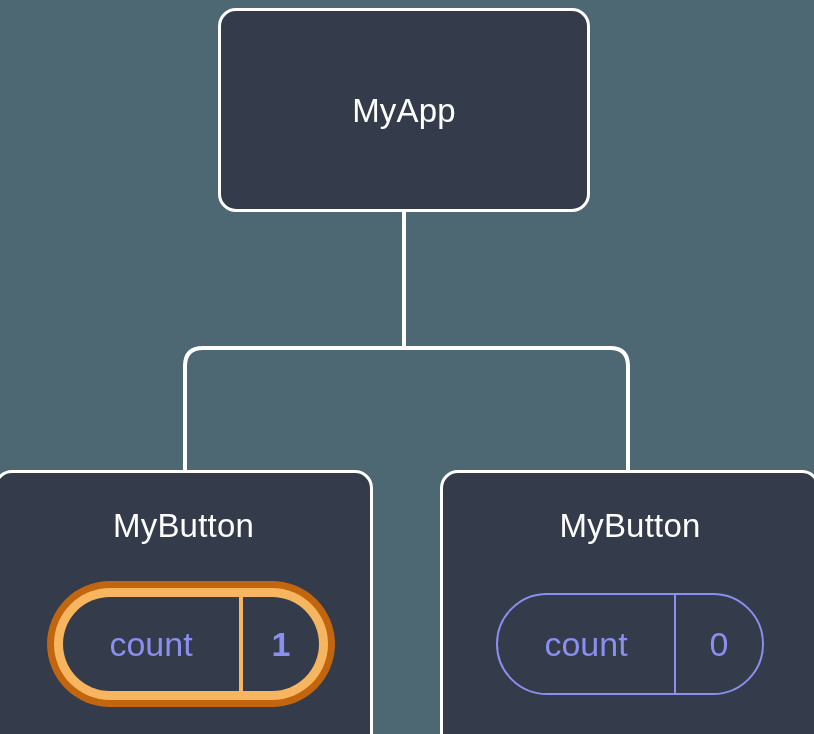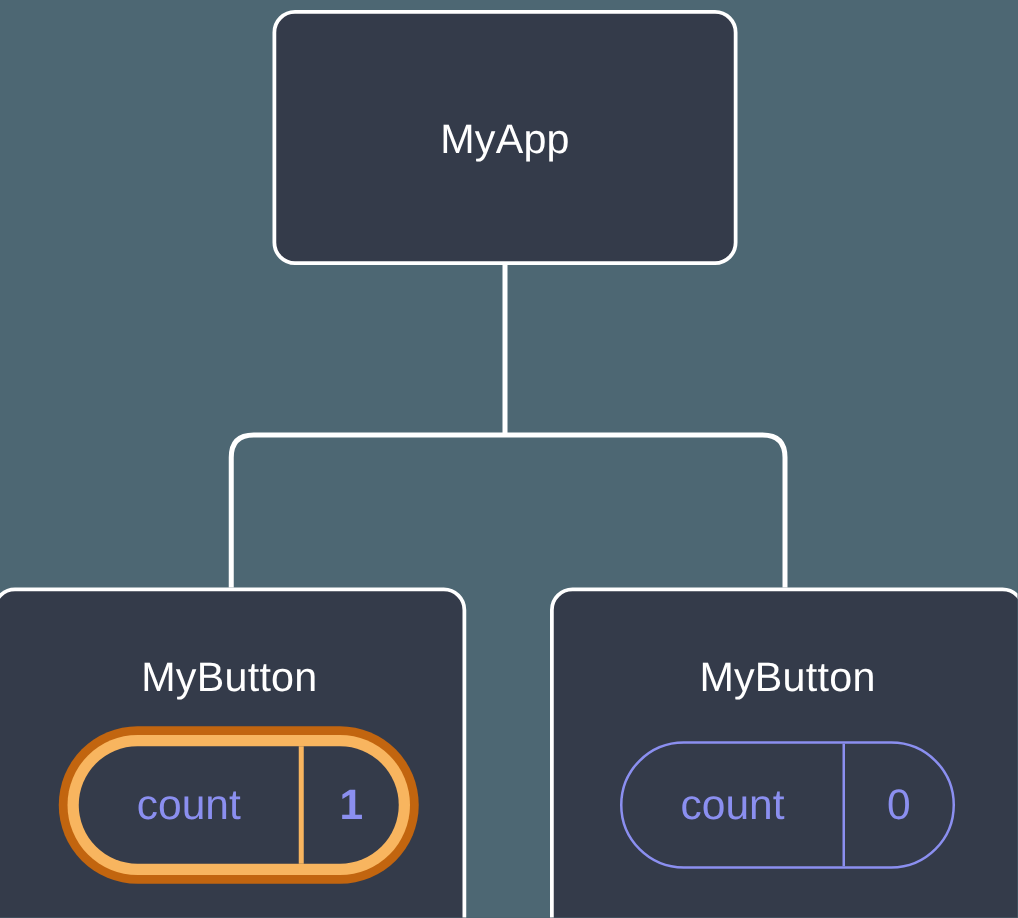--- a/index.html
+++ b/index.html
@@ -67,21 +67,21 @@
     width: 379px;
     height: 290px;
   }
   #card-child-right {
     left: 440px;
     top: 470px;
     width: 380px;
     height: 290px;
   }
   .leaf-title {
-    margin-top: 52px;
+    margin-top: 36px;
     text-align: center;
   }
 
   
   .pill-wrap {
     position: absolute;
   }
   .pill {
     position: relative;
     box-sizing: border-box;

